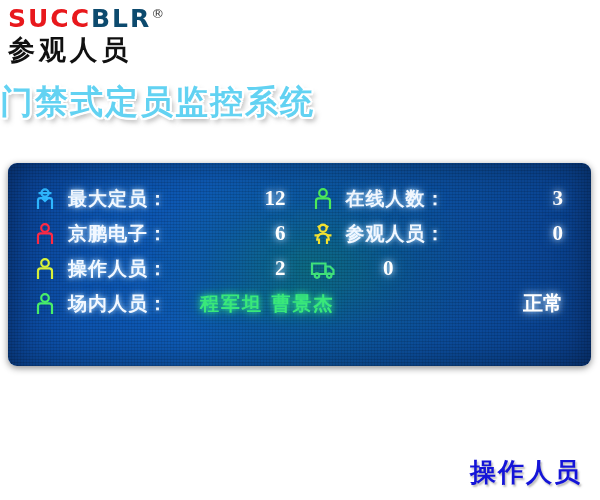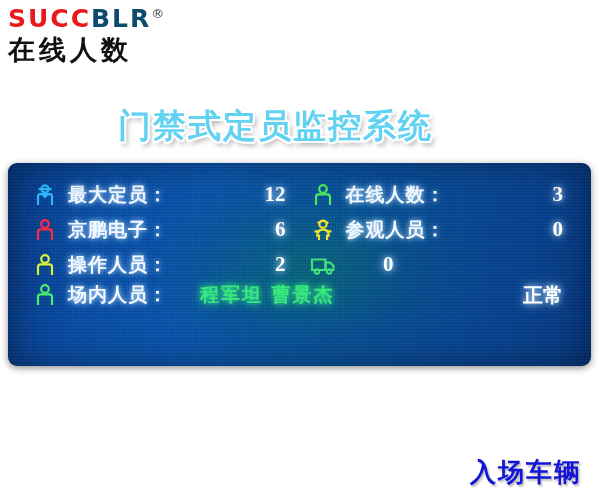--- a/index.html
+++ b/index.html
@@ -26,22 +26,21 @@
   }
   .brand-cn {
     margin-top:3px;
     font-family:"DejaVu Serif", serif;
     font-size:27px; font-weight:bold; color:#101010;
     letter-spacing:4px; line-height:1.15; white-space:nowrap;
   }
 
   
   .page-title {
-    position:absolute; left:0; top:104px; width:551px;
-    text-align:center;
+    position:absolute; left:0; top:80px; width:551px;
     font-family:"DejaVu Sans", sans-serif;
     font-size:33px; font-weight:bold; letter-spacing:2px;
     color:#62d2f2;
     text-shadow:
       -1.6px -1.6px 0 #ffffff,  1.6px -1.6px 0 #ffffff,
       -1.6px  1.6px 0 #ffffff,  1.6px  1.6px 0 #ffffff,
       -2.2px 0 0 #ffffff, 2.2px 0 0 #ffffff,
       0 -2.2px 0 #ffffff, 0 2.2px 0 #ffffff,
       3px 4px 5px rgba(90,90,90,0.55);
     white-space:nowrap;
@@ -66,21 +65,21 @@
       repeating-linear-gradient(90deg, rgba(0,0,0,0.10) 0 1px, rgba(0,0,0,0) 1px 3px);
     opacity:.75;
   }
   
   .led-panel::before{
     content:""; position:absolute; inset:0; pointer-events:none;
     box-shadow:inset 0 0 34px rgba(0,0,0,0.38);
     border-radius:9px; z-index:3;
   }
 
-  .led-inner { position:relative; z-index:2; width:100%; height:100%; padding:2px 14px 0 14px;margin-top:12px; }
+  .led-inner { position:relative; z-index:2; width:100%; height:100%; padding:18px 14px 0 14px; }
 
   .grid2 { display:flex; width:100%; }
   .col { width:50%; }
 
   .row {
     display:flex; align-items:center;
     height:35px;
   }
   .icon-cell { width:46px; display:flex; justify-content:center; align-items:center; }
   .label-cell {
@@ -91,21 +90,21 @@
     text-shadow:0 0 5px rgba(190,225,255,0.95), 0 0 11px rgba(120,190,255,0.6);
   }
   .value-cell {
     width:62px; text-align:right; padding-right:14px;
     font-family:Liberation Serif, serif;
     font-size:21px; font-weight:bold; color:#ffffff;
     text-shadow:0 0 6px rgba(200,230,255,0.95), 0 0 13px rgba(130,195,255,0.65);
   }
 
   
-  .row-wide { display:flex; align-items:flex-start; height:35px; width:100%; }
+  .row-wide { display:flex; align-items:center; height:35px; width:100%; }
   .names-cell {
     flex:1; padding-left:32px;
     font-family:"DejaVu Sans", sans-serif;
     font-size:19px; font-weight:bold;
     color:#39e87a; letter-spacing:2px; white-space:nowrap;
     text-shadow:0 0 6px rgba(60,255,140,0.9), 0 0 13px rgba(40,220,120,0.6);
   }
   .status-cell {
     width:104px; text-align:right; padding-right:14px;
     font-family:"DejaVu Sans", sans-serif;
@@ -127,21 +126,21 @@
 </style>
 </head>
 <body>
 
 <div id="root">
 
   <div class="brand">
     <div class="brand-latin">
       <span class="s-red">SUCC</span><span class="s-blue">BLR</span><span class="brand-reg">®</span>
     </div>
-    <div class="brand-cn">在线人数</div>
+    <div class="brand-cn">参观人员</div>
   </div>
 
   <div class="page-title">门禁式定员监控系统</div>
 
   <div class="led-panel">
     <div class="led-inner">
 
       <div class="grid2">
 
         <div class="col">
@@ -261,15 +260,15 @@
           </span>
         </div>
         <div class="label-cell" style="flex:0 0 auto;">场内人员：</div>
         <div class="names-cell">程军坦  曹景杰</div>
         <div class="status-cell">正常</div>
       </div>
 
     </div>
   </div>
 
-  <div class="footer">入场车辆</div>
+  <div class="footer">操作人员</div>
 
 </div>
 
 </body></html>

